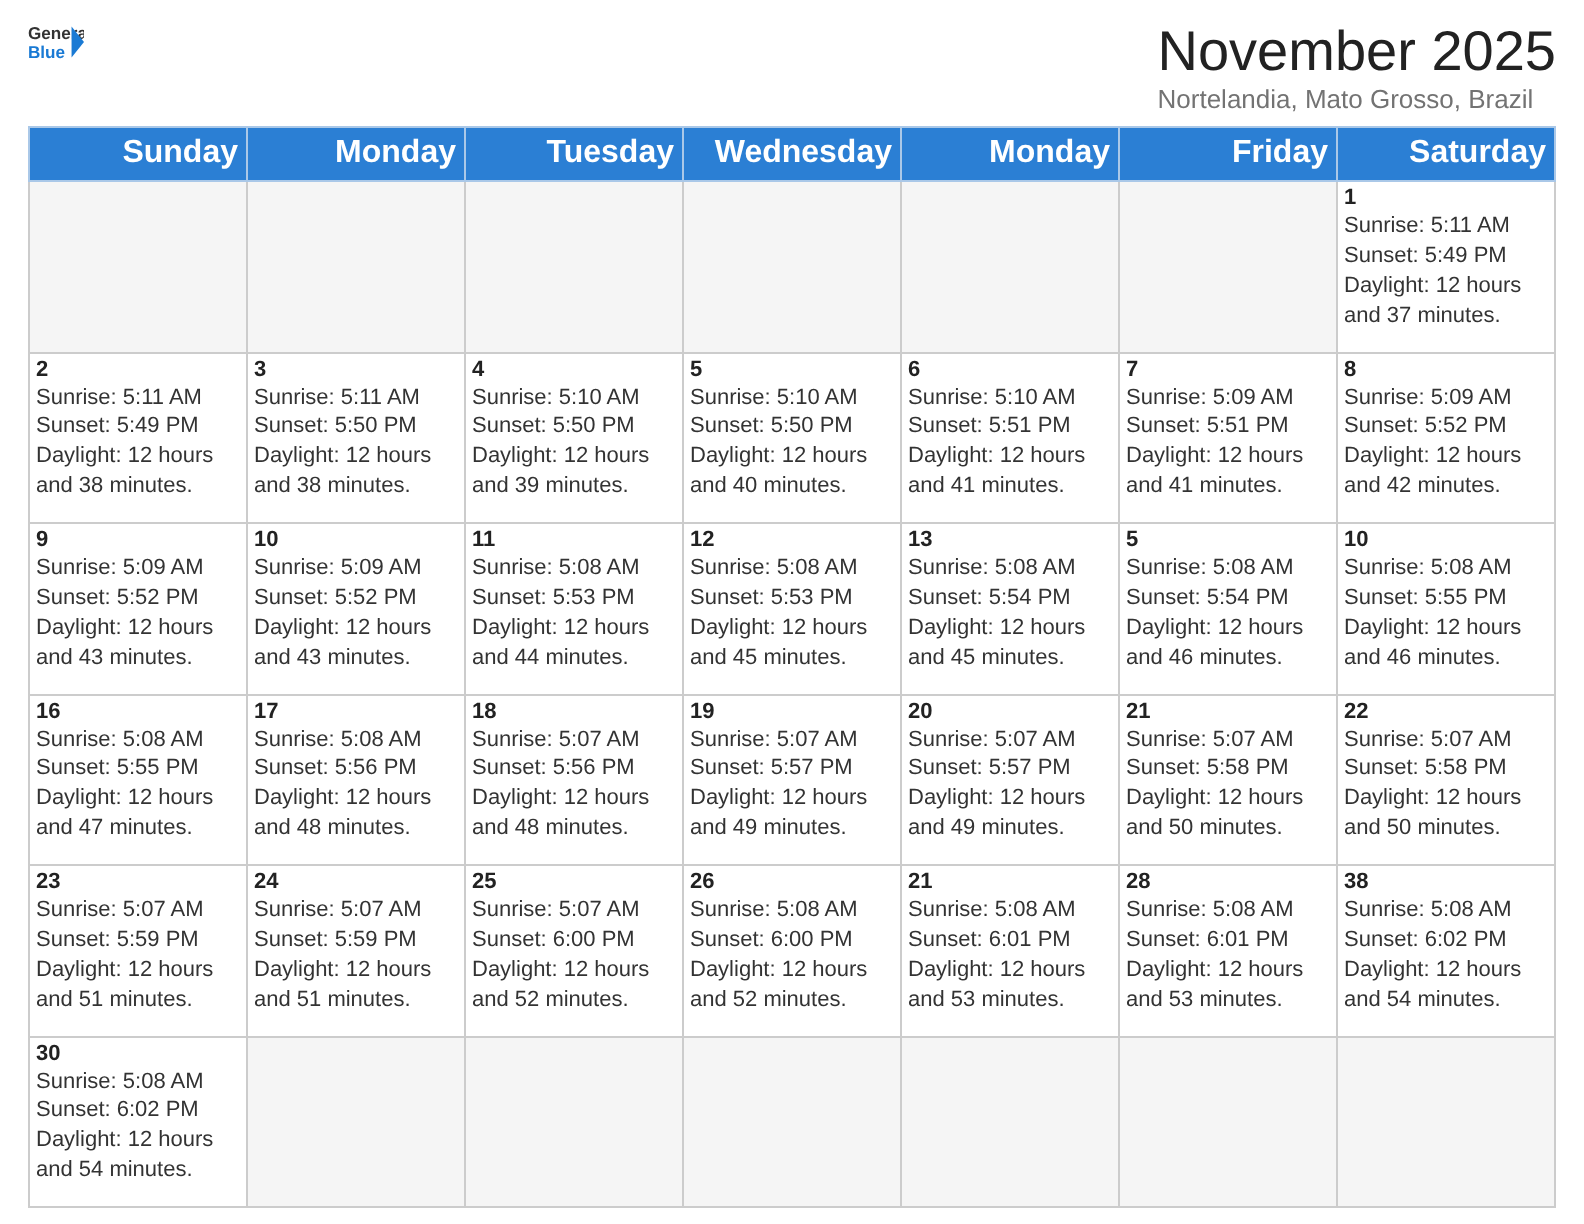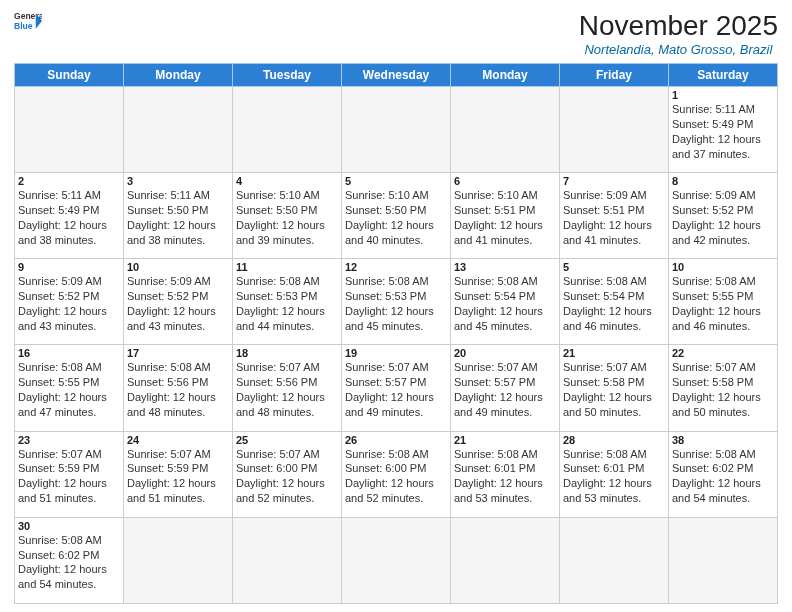--- a/index.html
+++ b/index.html
@@ -26,46 +26,45 @@
     .logo {
       display: flex;
       align-items: center;
       gap: 4px;
     }
     .logo-icon {
       width: 28px;
       height: 22px;
     }
     .title-block {
-      text-align: center;
+      text-align: left;
     }
     .month-title {
       font-size: 28px;
       font-weight: normal;
       color: #222;
     }
     .location {
       font-size: 13px;
-      color: #0369a1;
-      font-style: italic;
+      color: #737373;
     }
     .calendar {
       flex: 1;
       border: 1px solid #ccc;
       border-collapse: collapse;
       width: 100%;
       table-layout: fixed;
     }
     .calendar th {
       background: #2b7fd4;
       color: #fff;
-      font-size: 12px;
+      font-size: 16px;
       font-weight: bold;
       padding: 4px 4px;
-      text-align: center;
+      text-align: right;
       border: 1px solid #aac8e8;
     }
     .calendar td {
       border: 1px solid #ccc;
       vertical-align: top;
       padding: 2px 3px;
       font-size: 9px;
       color: #333;
       background: #fff;
       height: 74px;

